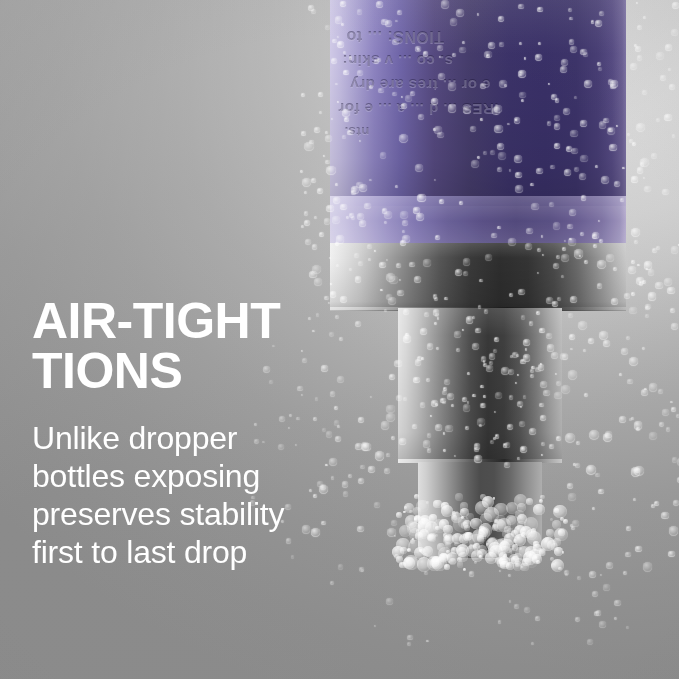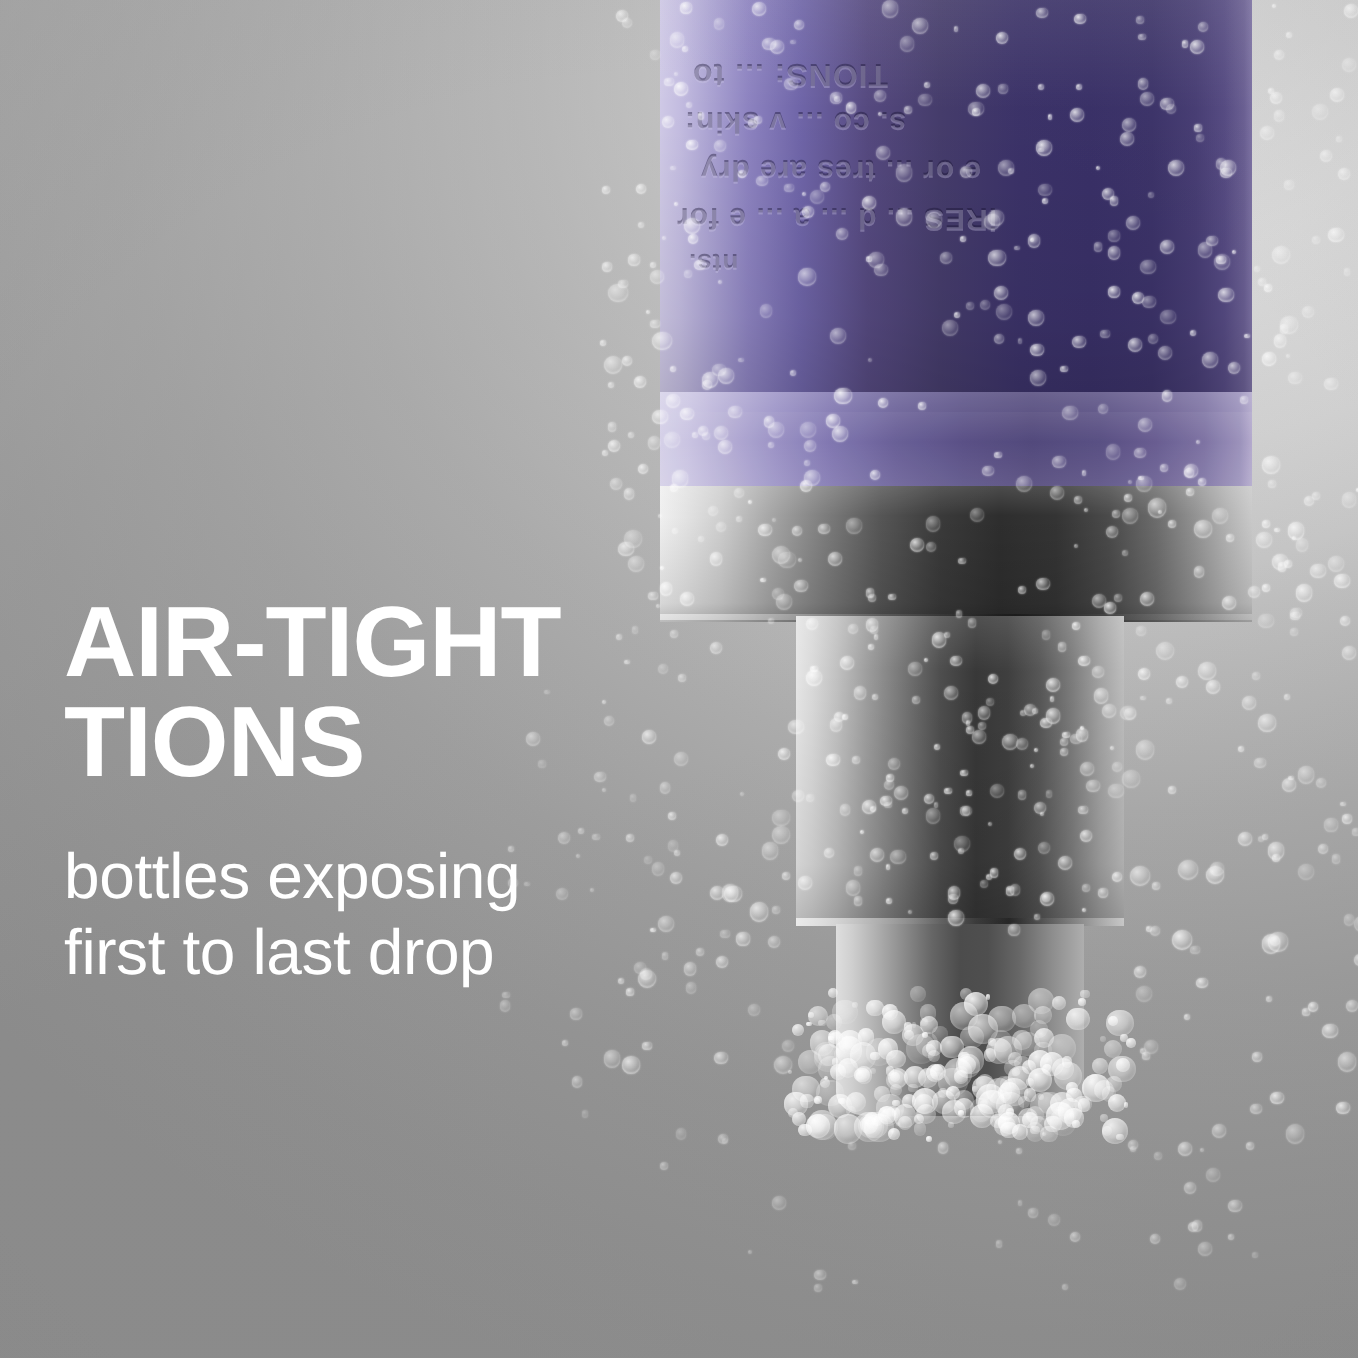--- a/index.html
+++ b/index.html
@@ -1161,17 +1161,19 @@
   </div>
 
   <div class="bg-vign"></div>
 
   <div id="copy">
     <h1 id="headline">
       <span class="hl-line">AIR-TIGHT</span>
       <span class="hl-line">TIONS</span>
     </h1>
     <p id="body-copy">
+      <span class="bd-line">Unlike dropper</span>
       <span class="bd-line">bottles exposing</span>
+      <span class="bd-line">preserves stability</span>
       <span class="bd-line">first to last drop</span>
     </p>
   </div>
 </div>
 
 </body></html>

